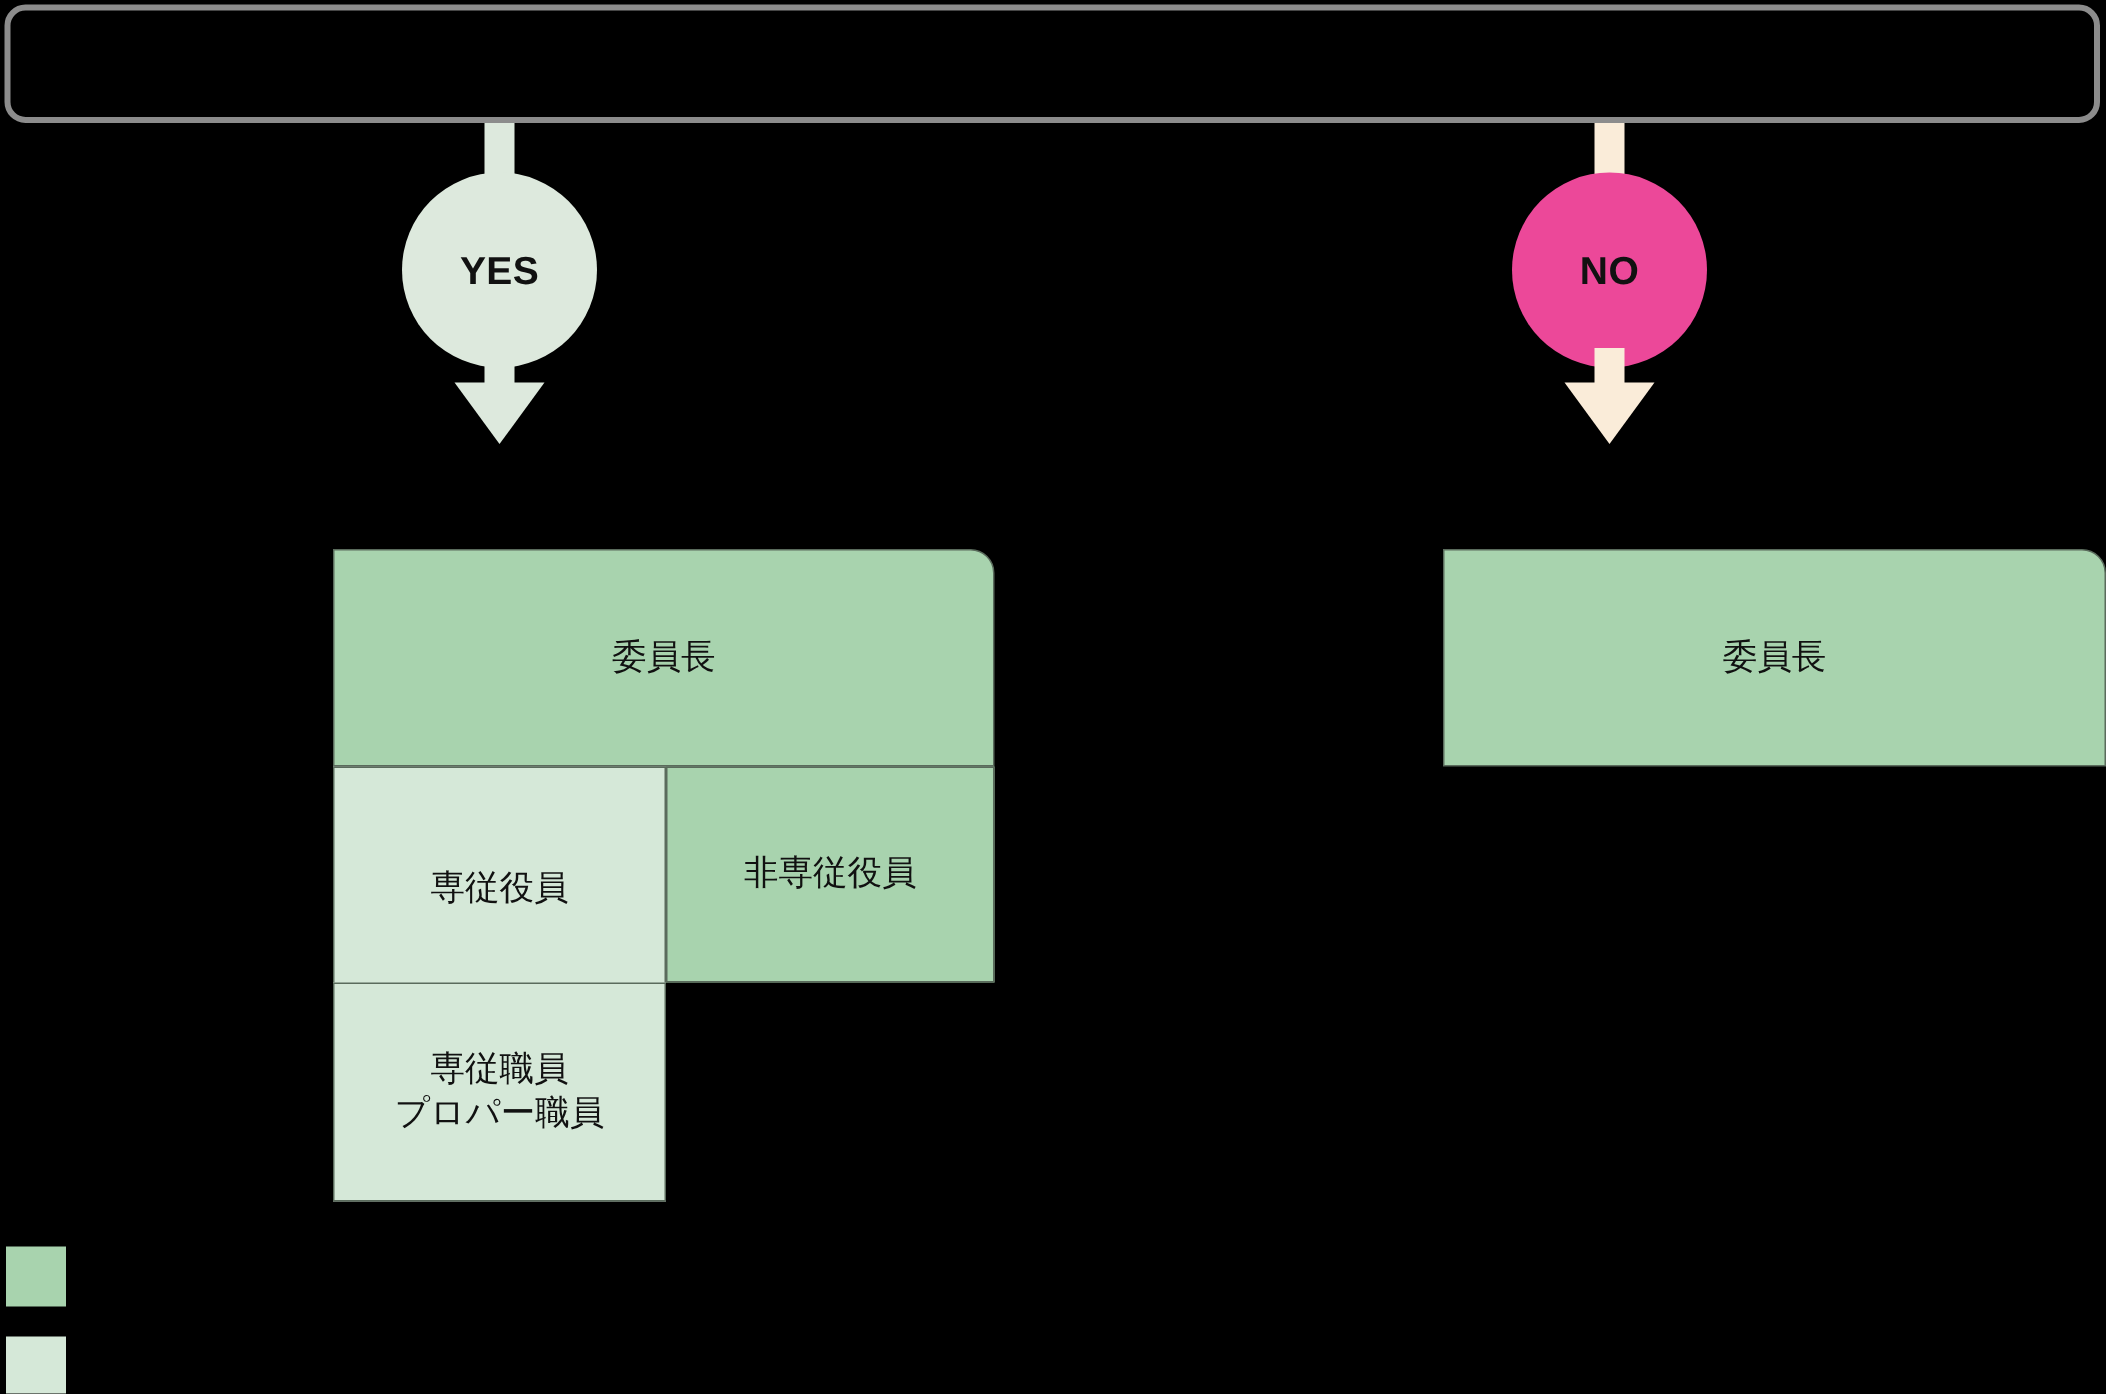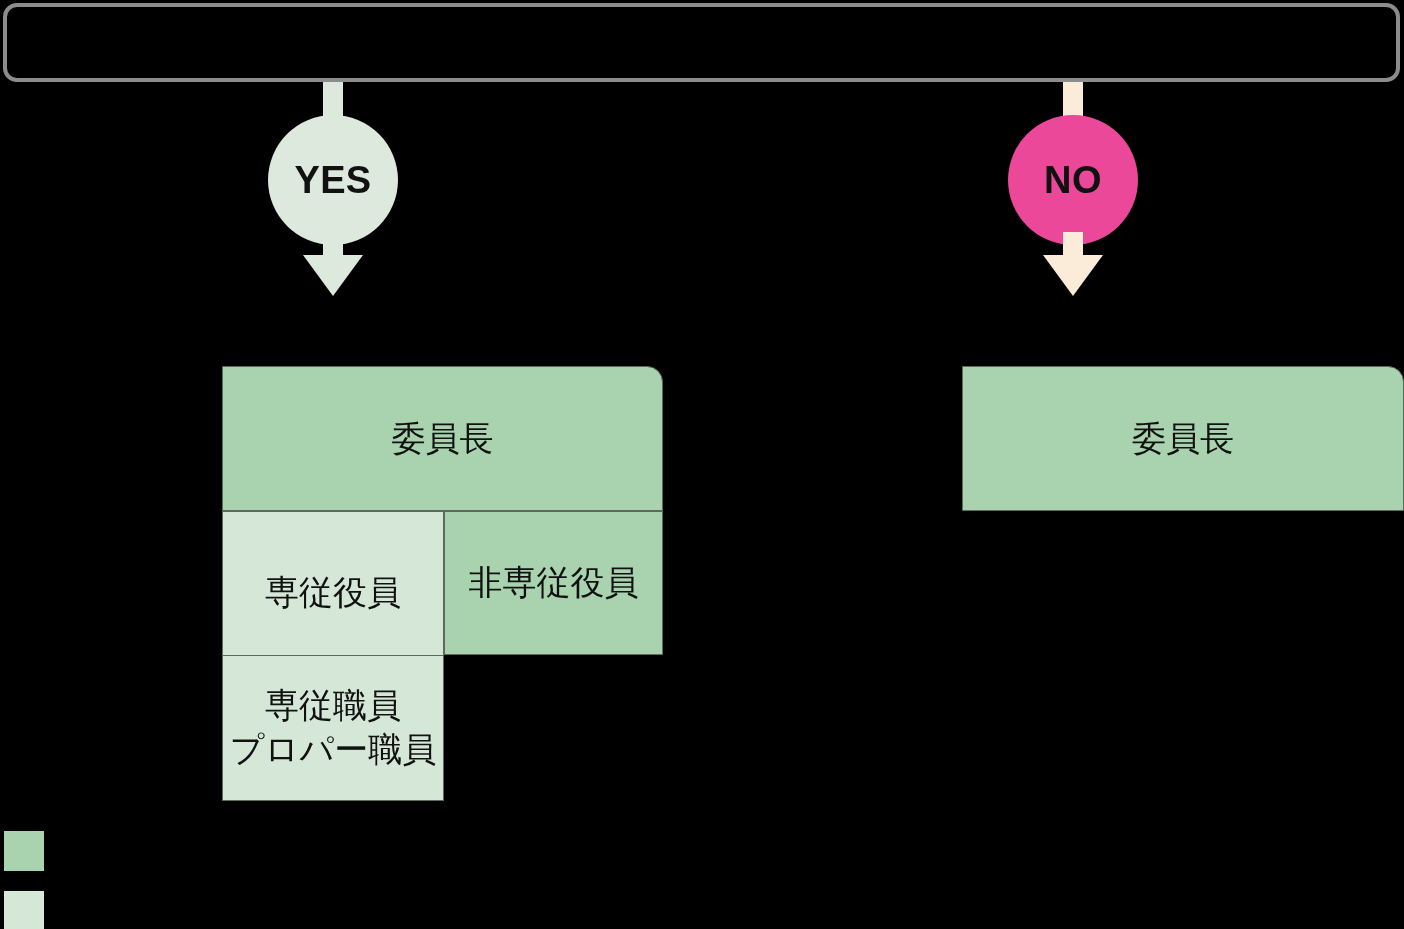--- a/index.html
+++ b/index.html
@@ -54,21 +54,21 @@
   .branch .bubble {
     position: absolute;
     left: 65px;
     top: 33px;
     width: 130px;
     height: 130px;
     border-radius: 50%;
     display: flex;
     align-items: center;
     justify-content: center;
-    font-size: 38px;
+    font-size: 26px;
     font-weight: bold;
     color: #111111;
     letter-spacing: 0.01em;
   }
   .branch .arrow-shaft {
     position: absolute;
     left: 120px;
     top: 150px;
     width: 20px;
     height: 30px;
@@ -112,21 +112,21 @@
 
   .cell {
     position: absolute;
     box-sizing: border-box;
     border: 1px solid #5a6b5c;
     display: flex;
     align-items: center;
     justify-content: center;
     text-align: center;
     color: #111111;
-    font-size: 34px;
+    font-size: 23px;
     line-height: 1.28;
     font-family: "DejaVu Sans", "Liberation Sans", sans-serif;
   }
   .cell.dark  { background: #a8d3ae; }
   .cell.light { background: #d5e8d8; }
 
   
   .c-chair-yes {
     left: 0; top: 0; width: 441px; height: 145px;
     border-top-right-radius: 16px;

